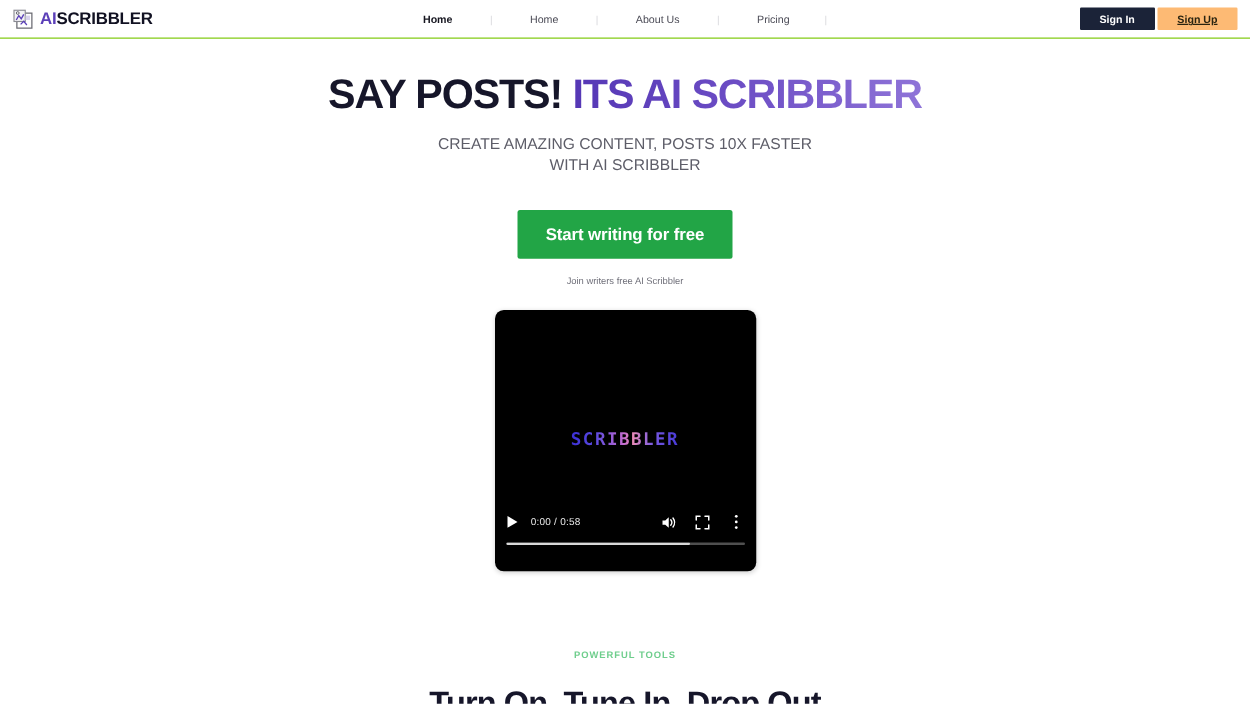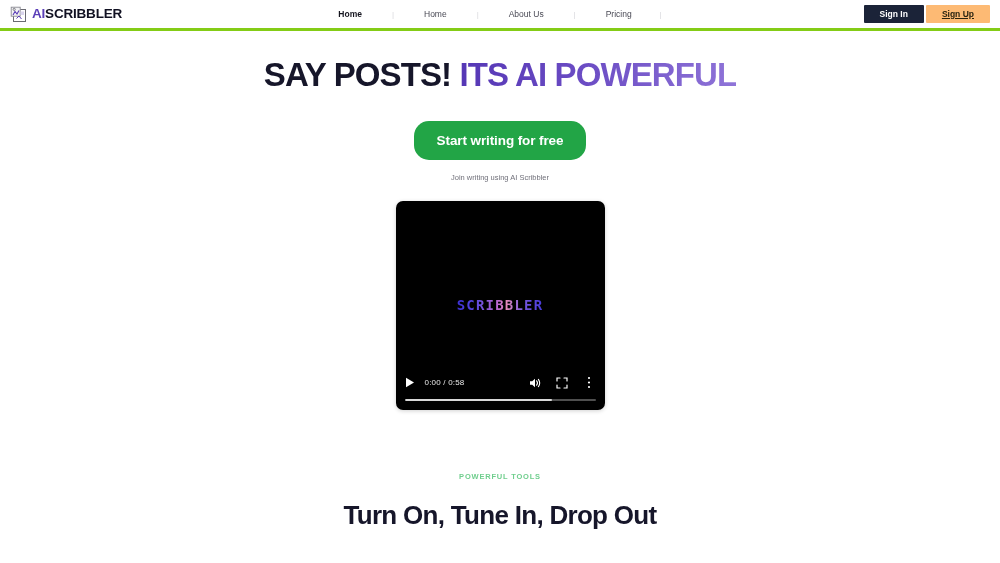--- a/index.html
+++ b/index.html
@@ -17,21 +17,21 @@
     color: #1a1a2e;
     -webkit-font-smoothing: antialiased;
   }
 
   
   .header {
     height: 31px;
     width: 100%;
     display: flex;
     align-items: center;
-    border-bottom: 3px solid #84cc16;
+    border-bottom: 1px solid #84cc16;
     background: #ffffff;
     position: relative;
   }
 
   .brand {
     display: flex;
     align-items: center;
     gap: 5px;
     padding-left: 10px;
     flex: 0 0 auto;
@@ -138,21 +138,21 @@
 
   .cta-wrap { margin-top: 27px; }
 
   .cta-btn {
     display: inline-block;
     background: #22a546;
     color: #ffffff;
     font-size: 13.5px;
     font-weight: bold;
     border: none;
-    border-radius: 15px;
+    border-radius: 2px;
     padding: 12px 23px;
     cursor: pointer;
     font-family: inherit;
     letter-spacing: -0.1px;
   }
 
   .cta-note {
     margin-top: 13px;
     font-size: 7.5px;
     color: #70707a;
@@ -184,21 +184,21 @@
     background-clip: text;
     -webkit-text-fill-color: transparent;
     color: #6a4ad0;
     white-space: nowrap;
   }
 
   .video-controls {
     position: absolute;
     left: 0;
     right: 0;
-    bottom: 0;
+    bottom: 12px;
     height: 40px;
     display: flex;
     flex-direction: column;
     justify-content: flex-start;
     padding: 0 9px;
   }
 
   .ctrl-row {
     height: 26px;
     display: flex;
@@ -304,26 +304,27 @@
 
   <div class="auth">
     <button class="btn-signin">Sign In</button>
     <button class="btn-signup">Sign Up</button>
   </div>
 
 </div>
 
 <div class="hero">
 
-  <h1 class="hero-title"><span class="dark">SAY POSTS!</span> <span class="grad">ITS AI POWERFUL</span></h1>
-
+  <h1 class="hero-title"><span class="dark">SAY POSTS!</span> <span class="grad">ITS AI SCRIBBLER</span></h1>
+
+  <p class="hero-sub">CREATE AMAZING CONTENT, POSTS 10X FASTER WITH AI SCRIBBLER</p>
 
   <div class="cta-wrap">
     <button class="cta-btn">Start writing for free</button>
-    <div class="cta-note">Join writing using AI Scribbler</div>
+    <div class="cta-note">Join writers free AI Scribbler</div>
   </div>
 
   <div class="video-wrap">
 
     <div class="video-logo">SCRIBBLER</div>
 
     <div class="video-controls">
       <div class="ctrl-row">
 
         <span class="ctrl-play">

